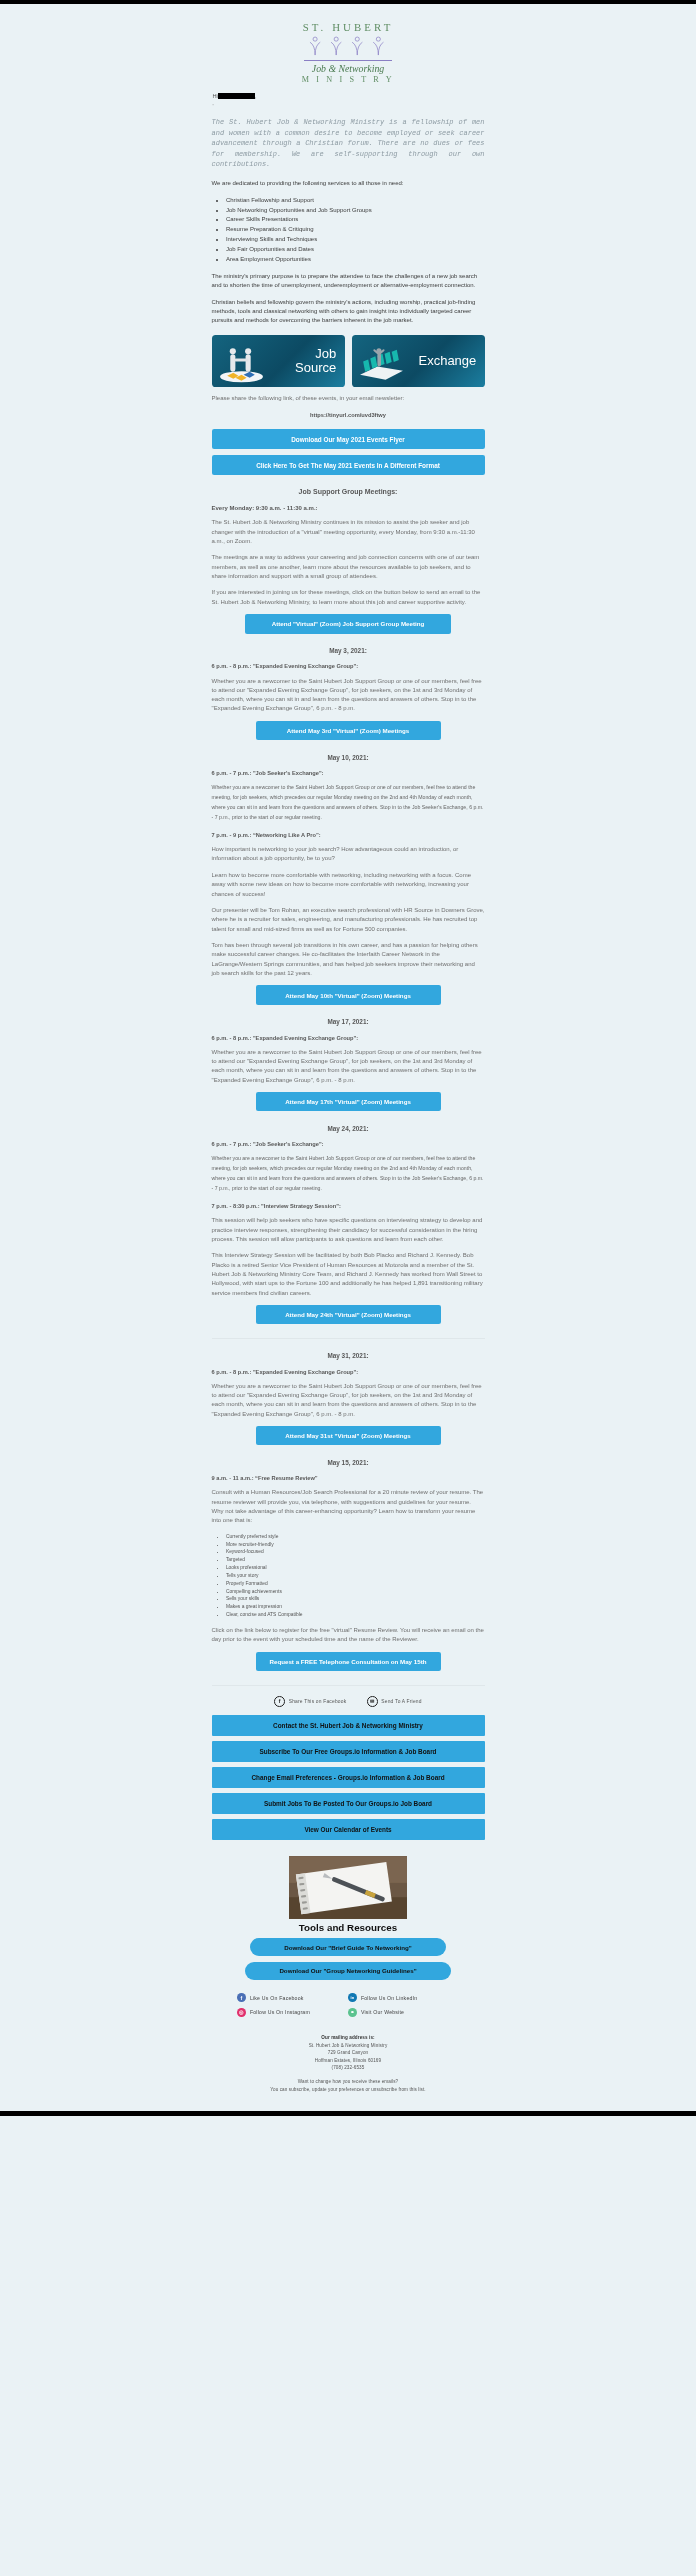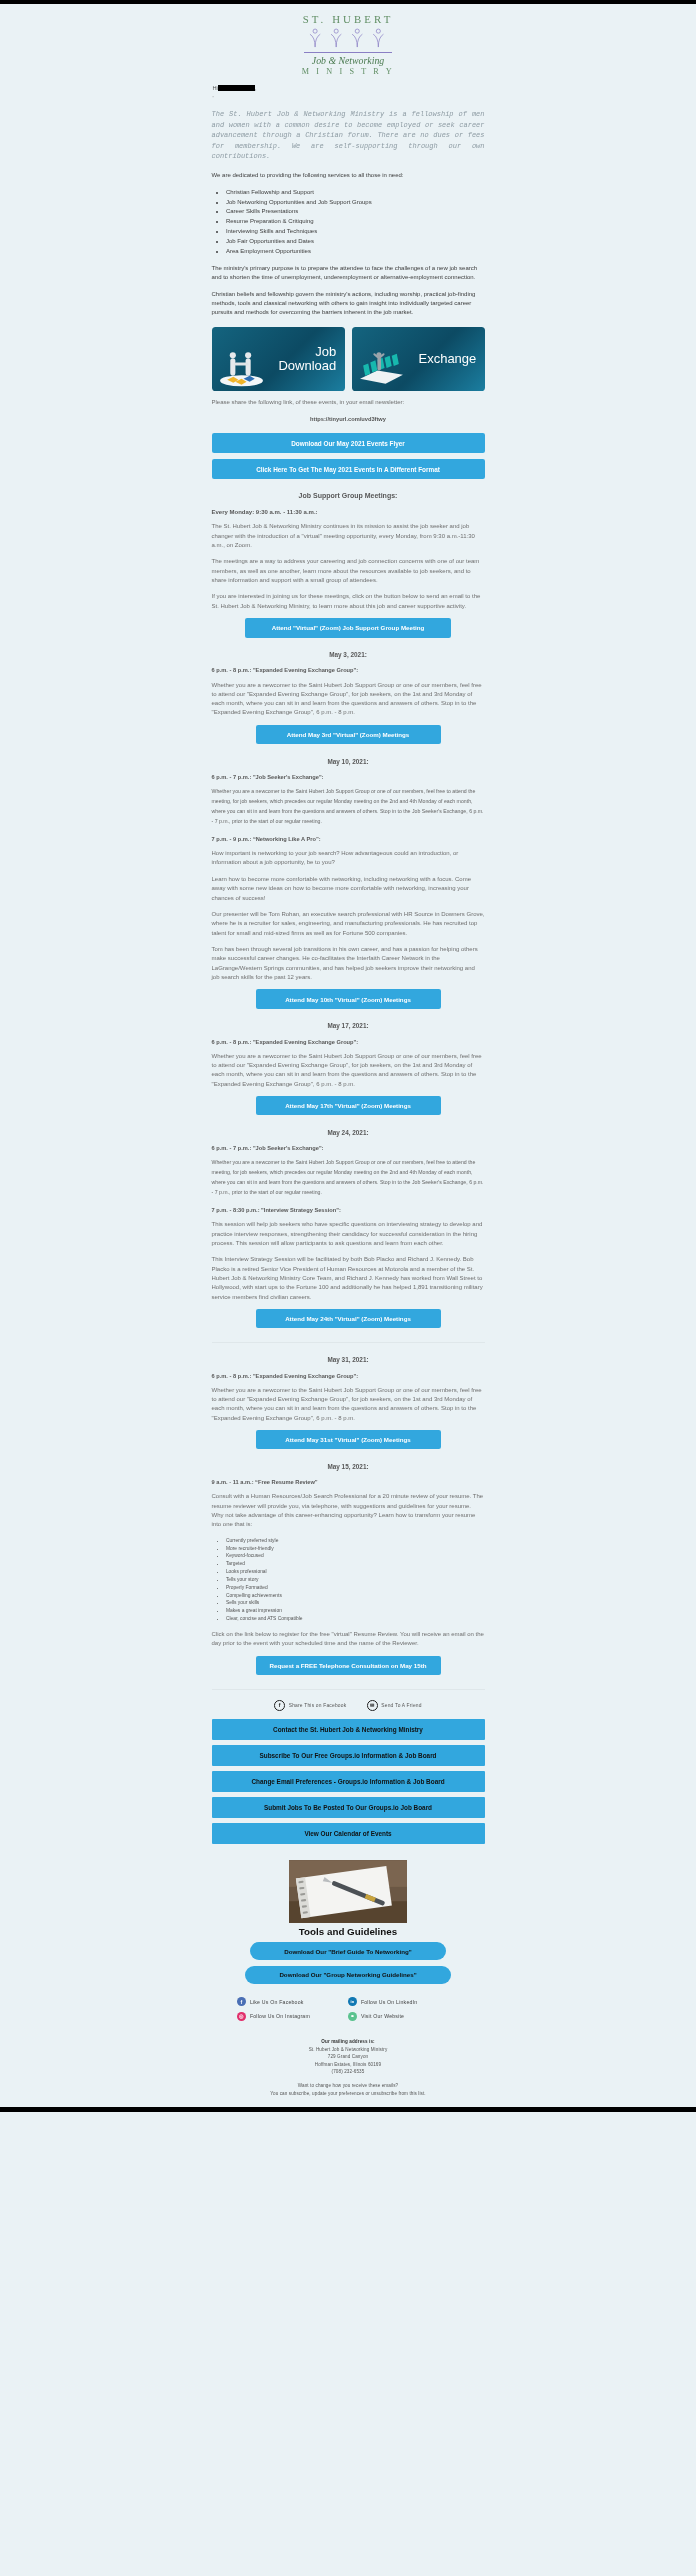--- a/index.html
+++ b/index.html
@@ -11,21 +11,21 @@
   .page{
     width:696px;
     min-height:3012px;
     background:#eaf2f5;
     position:relative;
     box-sizing:border-box;
     padding-top:4.1px;
   }
   .topbar{position:absolute;top:0;left:0;width:696px;height:4.1px;background:#000;}
   .bottombar{width:696px;height:5.2px;background:#000;}
-  .wrap{width:309px;margin:0 auto;}
+  .wrap{width:309px;margin:8px auto;}
   .inner{width:273px;margin:0 auto;}
 
   
   .logo{padding:9.3px 0 5.2px;text-align:center;}
   .logo-top{
     font-family:"Liberation Serif", serif;
     letter-spacing:3.1px;
     font-size:10.8px;
     color:#5f8d63;
   }
@@ -74,21 +74,21 @@
   ul.bul.tiny li{font-size:4.9px;line-height:1.6;color:#555;}
   .urlline{
     text-align:center;font-size:5.7px;color:#555;font-weight:bold;
     margin:8.2px 0 11.3px;
   }
   .sharenote{font-size:5.7px;color:#6f6f6f;margin:7.2px 0 3.1px;}
 
   
   .tiles{display:flex;justify-content:space-between;margin:9.3px 0 5.2px;}
   .tile{
-    width:133px;height:64px;border-radius:3.6px;
+    width:133px;height:52px;border-radius:3.6px;
     background:linear-gradient(135deg,#14647f 0%,#0c4a63 55%,#1b7ea0 100%);
     display:flex;align-items:center;position:relative;overflow:hidden;
   }
   .tile .label{
     color:#fff;font-size:13px;line-height:1.05;
     font-family:"Liberation Sans", sans-serif;
     position:absolute;right:8.2px;top:50%;transform:translateY(-50%);
     text-align:right;
   }
   .tile .art{position:absolute;left:5.2px;bottom:4.1px;}
@@ -218,21 +218,21 @@
             <path d="M36 62 l12-6 10 6 -10 6z" fill="#f0b429"></path>
             <path d="M52 56 l12-6 10 6 -10 6z" fill="#2f6fb5"></path>
             <rect x="26" y="16" width="10" height="34" rx="5" fill="#e6e9ec"></rect>
             <circle cx="31" cy="10" r="6" fill="#e6e9ec"></circle>
             <rect x="56" y="16" width="10" height="34" rx="5" fill="#e6e9ec"></rect>
             <circle cx="61" cy="10" r="6" fill="#e6e9ec"></circle>
             <rect x="34" y="24" width="28" height="6" rx="3" fill="#dfe3e6"></rect>
           </svg>
           <div class="label">
             <span>Job</span><br>
-            <span>Download</span>
+            <span>Source</span>
           </div>
         </div>
 
         <div class="tile">
           <svg class="art" width="49" height="39" viewBox="0 0 96 76">
             <path d="M6 60 l34-16 50 8 -34 18z" fill="#eef2f4"></path>
             <g fill="#17b8ae">
               <path d="M12 34 l10-4 4 20 -10 4z"></path>
               <path d="M26 28 l10-4 4 20 -10 4z"></path>
               <path d="M40 23 l10-4 4 20 -10 4z"></path>
@@ -351,21 +351,21 @@
               <rect x="22" y="88" width="10" height="4" rx="2"></rect>
             </g>
           </g>
           <g transform="rotate(22 120 62)">
             <rect x="80" y="54" width="110" height="9" rx="4" fill="#4c5156"></rect>
             <rect x="150" y="54" width="20" height="9" fill="#c8a33d"></rect>
             <path d="M80 58.5 l-18 -4.5 0 9z" fill="#b9bcbf"></path>
           </g>
         </svg>
       </div>
-      <div class="tools-title">Tools and Guidelines</div>
+      <div class="tools-title">Tools and Resources</div>
       <button class="btn pill w1">Download Our "Brief Guide To Networking"</button>
       <button class="btn pill w2">Download Our "Group Networking Guidelines"</button>
 
       <div class="socialgrid">
         <div class="socialrow">
           <div class="socialcell">
             <span class="sicon" style="background:#4a6fb5">f</span>
             <span>Like Us On Facebook</span>
           </div>
           <div class="socialcell">

